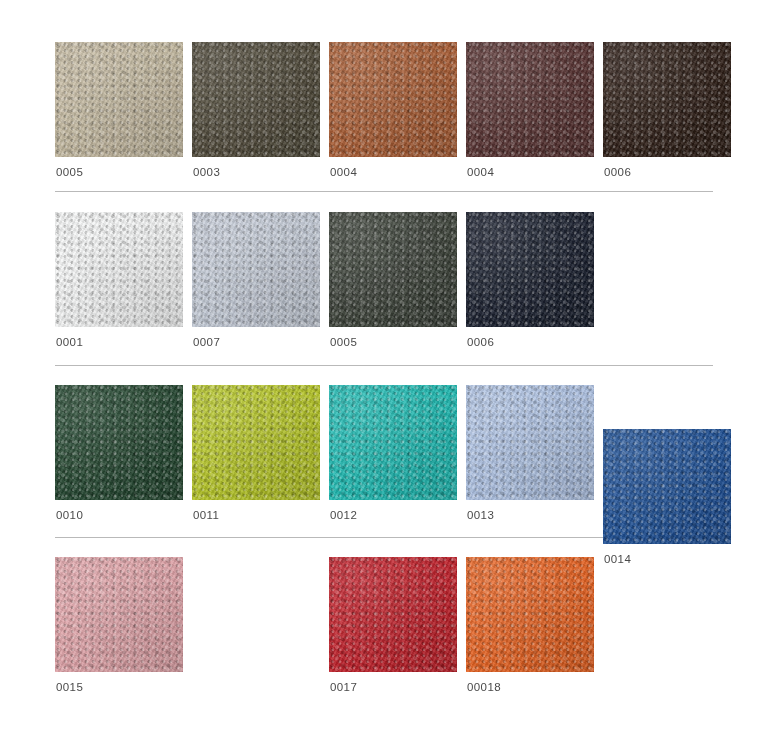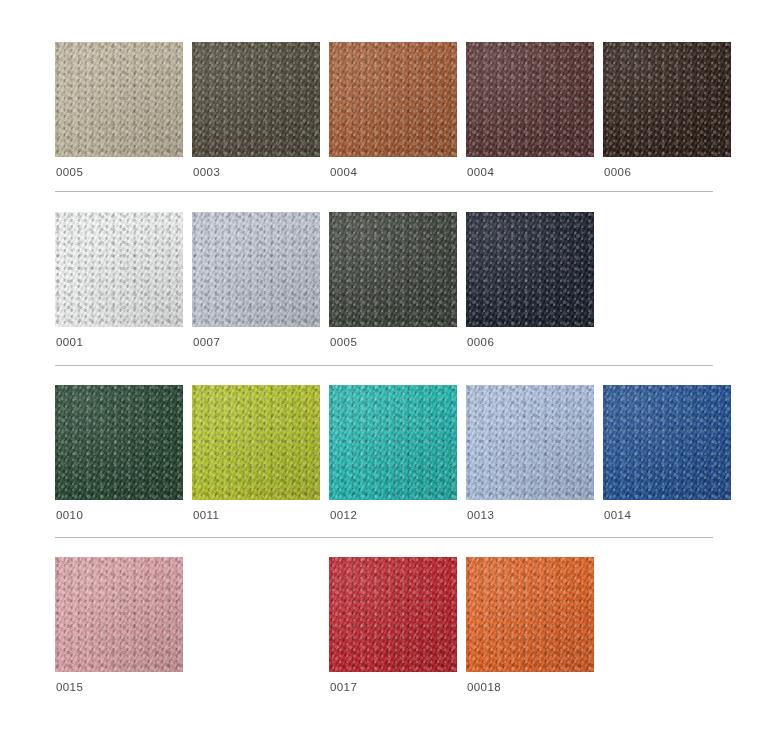--- a/index.html
+++ b/index.html
@@ -219,21 +219,21 @@
       </div>
       <div class="swatch-cell" style="left: 411px; width: 128px;">
         <div class="swatch-tile" style="width: 128px; height: 115px; background-color: rgb(173, 193, 226);">
           <div class="grain grain-shade"></div>
           <div class="grain grain-c"></div>
           <div class="grain grain-b"></div>
           <div class="grain grain-a"></div>
         </div>
         <div class="swatch-label" style="color: rgb(74, 74, 74);">0013</div>
       </div>
-      <div class="swatch-cell" style="left: 548px; width: 111px;">
+      <div class="swatch-cell" style="left: 548px; width: 111px; margin-top: 44px;">
         <div class="swatch-tile" style="width: 128px; height: 115px; background-color: rgb(28, 78, 148);">
           <div class="grain grain-shade"></div>
           <div class="grain grain-c"></div>
           <div class="grain grain-b"></div>
           <div class="grain grain-a"></div>
         </div>
         <div class="swatch-label" style="color: rgb(74, 74, 74);">0014</div>
       </div>
     </div>
     <div class="swatch-row" style="top: 557px; height: 137px;">

